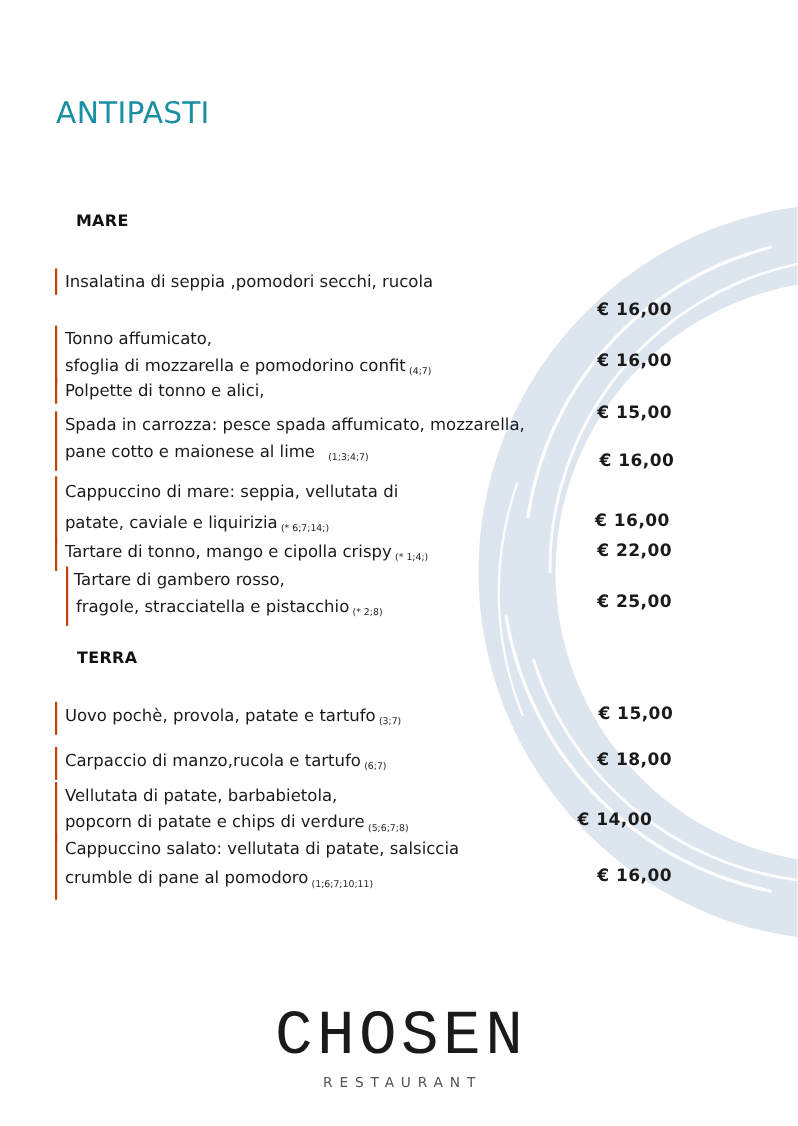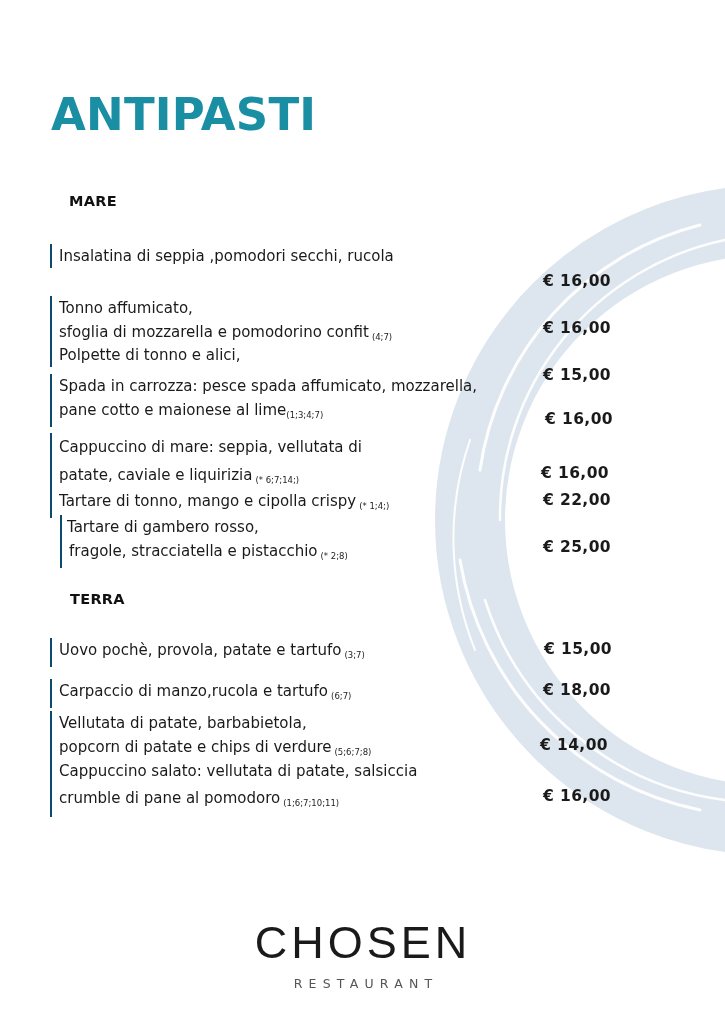--- a/index.html
+++ b/index.html
@@ -6,48 +6,48 @@
     body {
       width: 725px; height: 1024px; position: relative; overflow: hidden;
       background: #ffffff;
       font-family: "DejaVu Sans", sans-serif;
       color: #111;
     }
     .bg-circle { position: absolute; left: 0; top: 0; width: 725px; height: 1024px; z-index: 0; }
     .page-title {
       position: absolute; left: 51px; top: 88px; margin: 0;
       font-family: "DejaVu Sans", sans-serif;
-      font-weight: bold; font-size: 45px; letter-spacing: 0.2px;
+      font-weight: normal; font-size: 27px; letter-spacing: 0.2px;
       color: #1a8ea3; z-index: 2;
     }
     .section-title {
       position: absolute; left: 69px; margin: 0;
       font-weight: bold; font-size: 14.5px; letter-spacing: 0.3px; color: #111; z-index: 2;
     }
     .dish {
       position: absolute; left: 50px; z-index: 2;
-      border-left: 2px solid #0c4a6e;
+      border-left: 2px solid #c2410c;
       padding-left: 7px;
     }
     .dish .line {
       font-size: 15px; line-height: 24px; white-space: nowrap; color: #1a1a1a;
     }
     .dish .allergens {
       font-size: 8.5px; vertical-align: -3px; margin-left: 3px; color: #222;
     }
     .price {
       position: absolute; z-index: 2;
       font-weight: bold; font-size: 15.5px; letter-spacing: 0.4px; color: #1a1a1a; white-space: nowrap;
     }
     .logo {
       position: absolute; left: 250px; top: 920px; width: 226px; text-align: center; z-index: 2;
     }
     .logo-name {
-      font-family: Liberation Sans, sans-serif; font-weight: 200;
-      font-size: 45px; letter-spacing: 4px; color: #1a1a1a; line-height: 46px;
+      font-family: Liberation Mono, monospace; font-weight: 200;
+      font-size: 57px; letter-spacing: 4px; color: #1a1a1a; line-height: 46px;
       -webkit-text-stroke: 0px;
     }
     .logo-sub {
       font-size: 12.5px; letter-spacing: 6.2px; color: #555; margin-top: 10px; padding-left: 6px;
     }
   </style>
 </head>
 <body>
 
 <svg class="bg-circle" viewBox="0 0 725 1024" xmlns="http://www.w3.org/2000/svg">
@@ -78,21 +78,21 @@
 </div>
 <div class="price" style="left:543px;top:319px">€ 16,00</div>
 
 <div class="dish" style="top:343px">
   <div class="line">Polpette di tonno e alici,</div>
 </div>
 <div class="price" style="left:543px;top:366px">€ 15,00</div>
 
 <div class="dish" style="top:374px">
   <div class="line">Spada in carrozza: pesce spada affumicato, mozzarella,</div>
-  <div class="line"><span>pane cotto e maionese al lime</span><span class="allergens" style="margin-left:0">(1;3;4;7)</span></div>
+  <div class="line"><span>pane cotto e maionese al lime</span><span class="allergens" style="margin-left:12px">(1;3;4;7)</span></div>
 </div>
 <div class="price" style="left:545px;top:410px">€ 16,00</div>
 
 <div class="dish" style="top:433px;line-height:28px">
   <div class="line" style="line-height:28px">Cappuccino di mare: seppia, vellutata di</div>
   <div class="line" style="line-height:28px"><span>patate, caviale e liquirizia</span><span class="allergens">(* 6;7;14;)</span></div>
 </div>
 <div class="price" style="left:541px;top:464px">€ 16,00</div>
 
 <div class="dish" style="top:489px">
@@ -115,21 +115,21 @@
 
 <div class="dish" style="top:679px">
   <div class="line"><span>Carpaccio di manzo,rucola e tartufo</span><span class="allergens">(6;7)</span></div>
 </div>
 <div class="price" style="left:543px;top:681px">€ 18,00</div>
 
 <div class="dish" style="top:711px">
   <div class="line">Vellutata di patate, barbabietola,</div>
   <div class="line"><span>popcorn di patate e chips di verdure</span><span class="allergens">(5;6;7;8)</span></div>
 </div>
-<div class="price" style="left:540px;top:736px">€ 14,00</div>
+<div class="price" style="left:525px;top:736px">€ 14,00</div>
 
 <div class="dish" style="top:758px;line-height:27px">
   <div class="line" style="line-height:27px">Cappuccino salato: vellutata di patate, salsiccia</div>
   <div class="line" style="line-height:27px"><span>crumble di pane al pomodoro</span><span class="allergens">(1;6;7;10;11)</span></div>
 </div>
 <div class="price" style="left:543px;top:787px">€ 16,00</div>
 
 <div class="logo">
   <div class="logo-name">CHOSEN</div>
   <div class="logo-sub">RESTAURANT</div>

